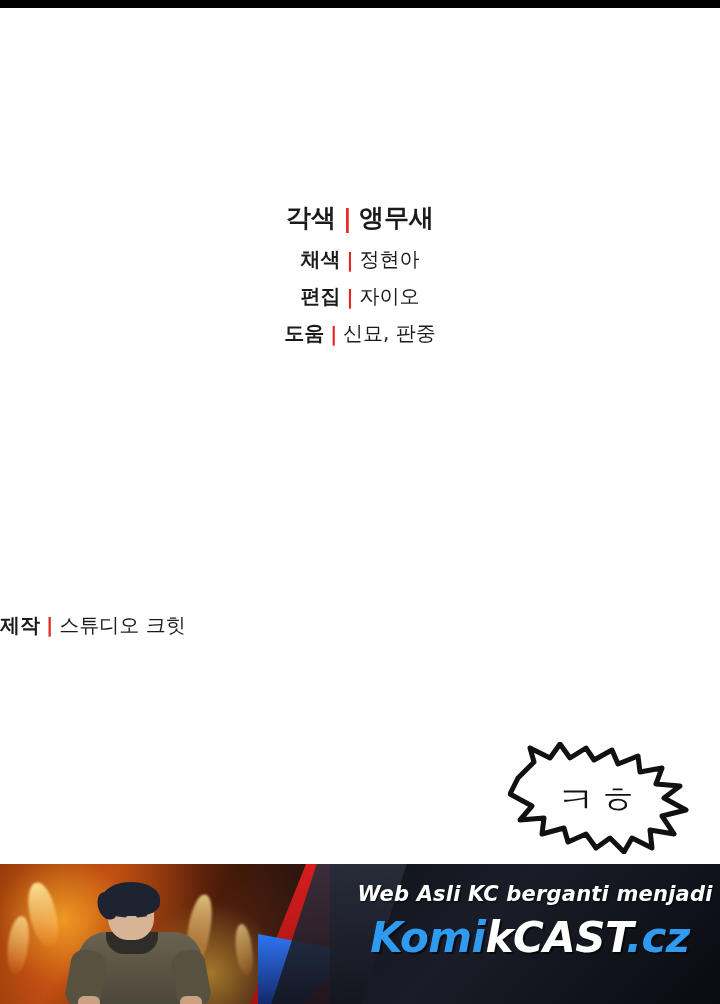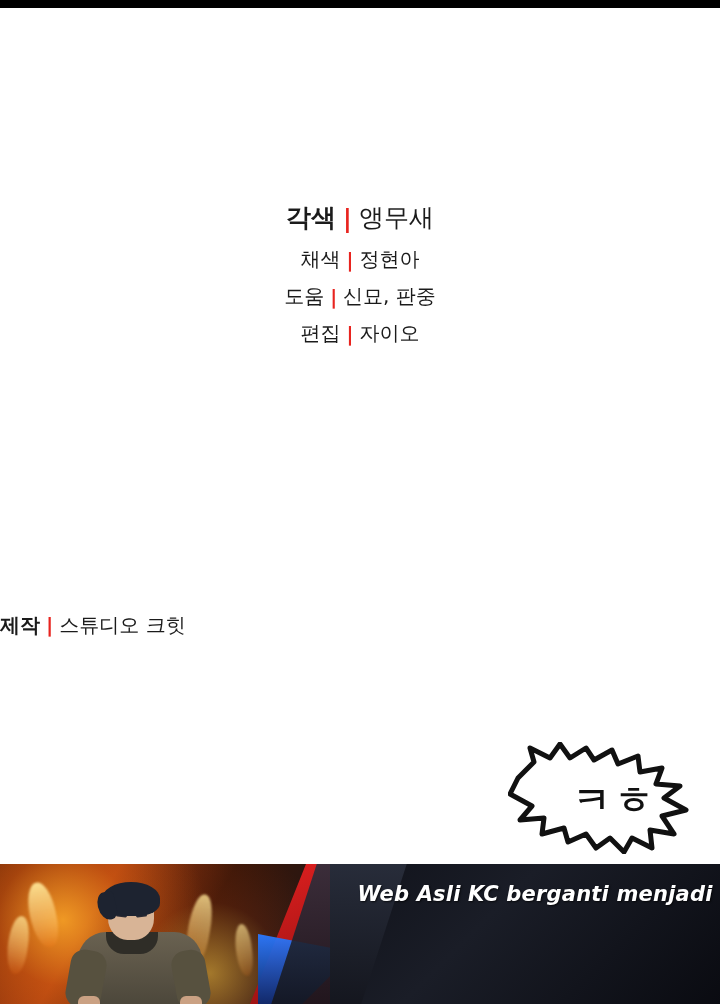--- a/index.html
+++ b/index.html
@@ -42,27 +42,27 @@
     font-weight: 700;
     display: inline-block;
     padding: 0 6px;
     transform: translateY(1px);
   }
   .credit-line .role {
     font-weight: 700;
     text-align: center;
   }
   .credit-line .name {
-    font-weight: 400;
+    font-weight: 700;
   }
 
   .big { font-size: 25px; margin-bottom: 19px; }
   .big .sep { font-size: 24px; padding: 0 7px; }
   .small { font-size: 20px; margin-bottom: 17px; }
-  .small .role { font-weight: 400; }
+  .small .role { font-weight: 700; }
   .small .name { font-weight: 400; }
   .small .sep { font-size: 19px; }
 
   .studio {
     position: absolute;
     top: 612px;
     left: 0;
     width: 720px;
     text-align: left;
     font-size: 20px;
@@ -82,28 +82,28 @@
   .burst {
     position: absolute;
     left: 508px;
     top: 742px;
     width: 182px;
     height: 112px;
   }
   .burst svg { display: block; }
   .burst-text {
     position: absolute;
-    left: 16px; top: 0;
+    left: 0; top: 0;
     width: 182px;
     height: 112px;
     display: flex;
     align-items: center;
     justify-content: center;
     font-size: 38px;
-    font-weight: 700;
+    font-weight: 400;
     color: #111;
     letter-spacing: 4px;
     padding-top: 4px;
     box-sizing: border-box;
   }
 
   
   .banner {
     position: absolute;
     left: 0;
@@ -274,25 +274,25 @@
   </div>
 
 
 
   <div class="credit-line small">
     <span class="role">채색</span><span class="sep">|</span><span class="name">정현아</span>
   </div>
 
 
   <div class="credit-line small">
+    <span class="role">편집</span><span class="sep">|</span><span class="name">자이오</span>
+  </div>
+
+  <div class="credit-line small">
     <span class="role">도움</span><span class="sep">|</span><span class="name">신묘, 판중</span>
-  </div>
-
-  <div class="credit-line small">
-    <span class="role">편집</span><span class="sep">|</span><span class="name">자이오</span>
   </div>
 
 </div>
 
 <div class="studio">
   <span class="role">제작</span><span class="sep">|</span><span class="name">스튜디오 크힛</span>
 </div>
 
 <div class="burst">
   <svg width="182" height="112" viewBox="0 0 182 112" xmlns="http://www.w3.org/2000/svg">
@@ -329,13 +329,16 @@
       <div class="shard s3"></div>
       <div class="shard s4"></div>
       <div class="shard s5"></div>
     </div>
   </div>
 
   <div class="banner-right"></div>
 
   <div class="banner-text-1">Web Asli KC berganti menjadi</div>
 
+  <div class="banner-text-2">
+    <span class="k1">Komi</span><span class="k2">kCAST</span><span class="k3">.cz</span>
+  </div>
 </div>
 
 </body></html>

